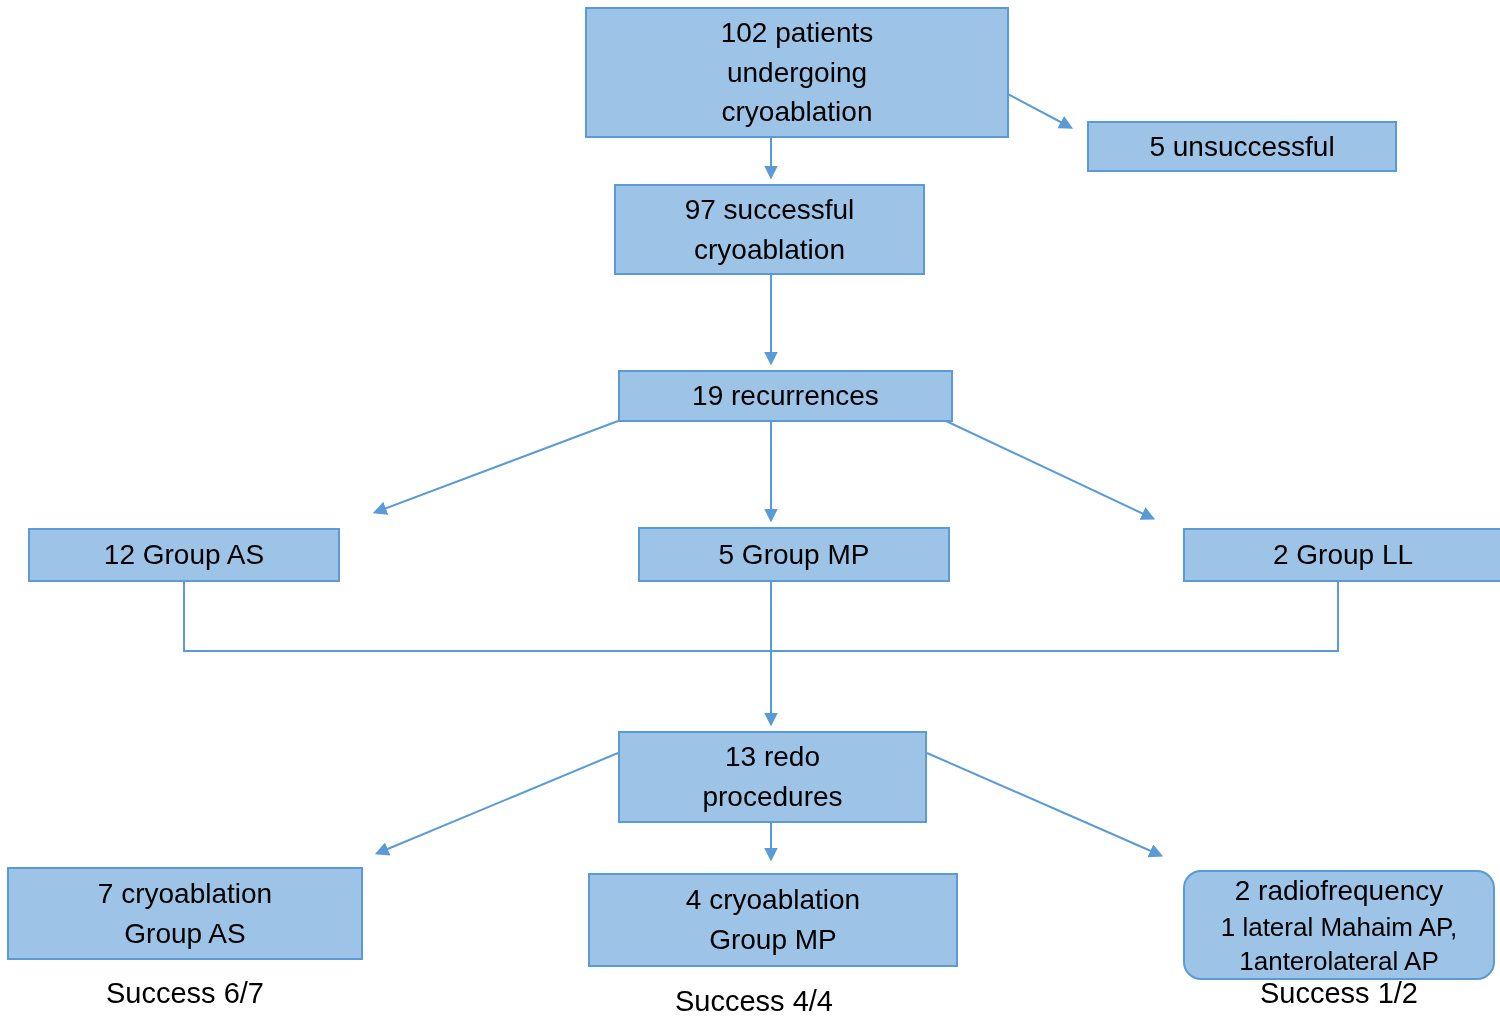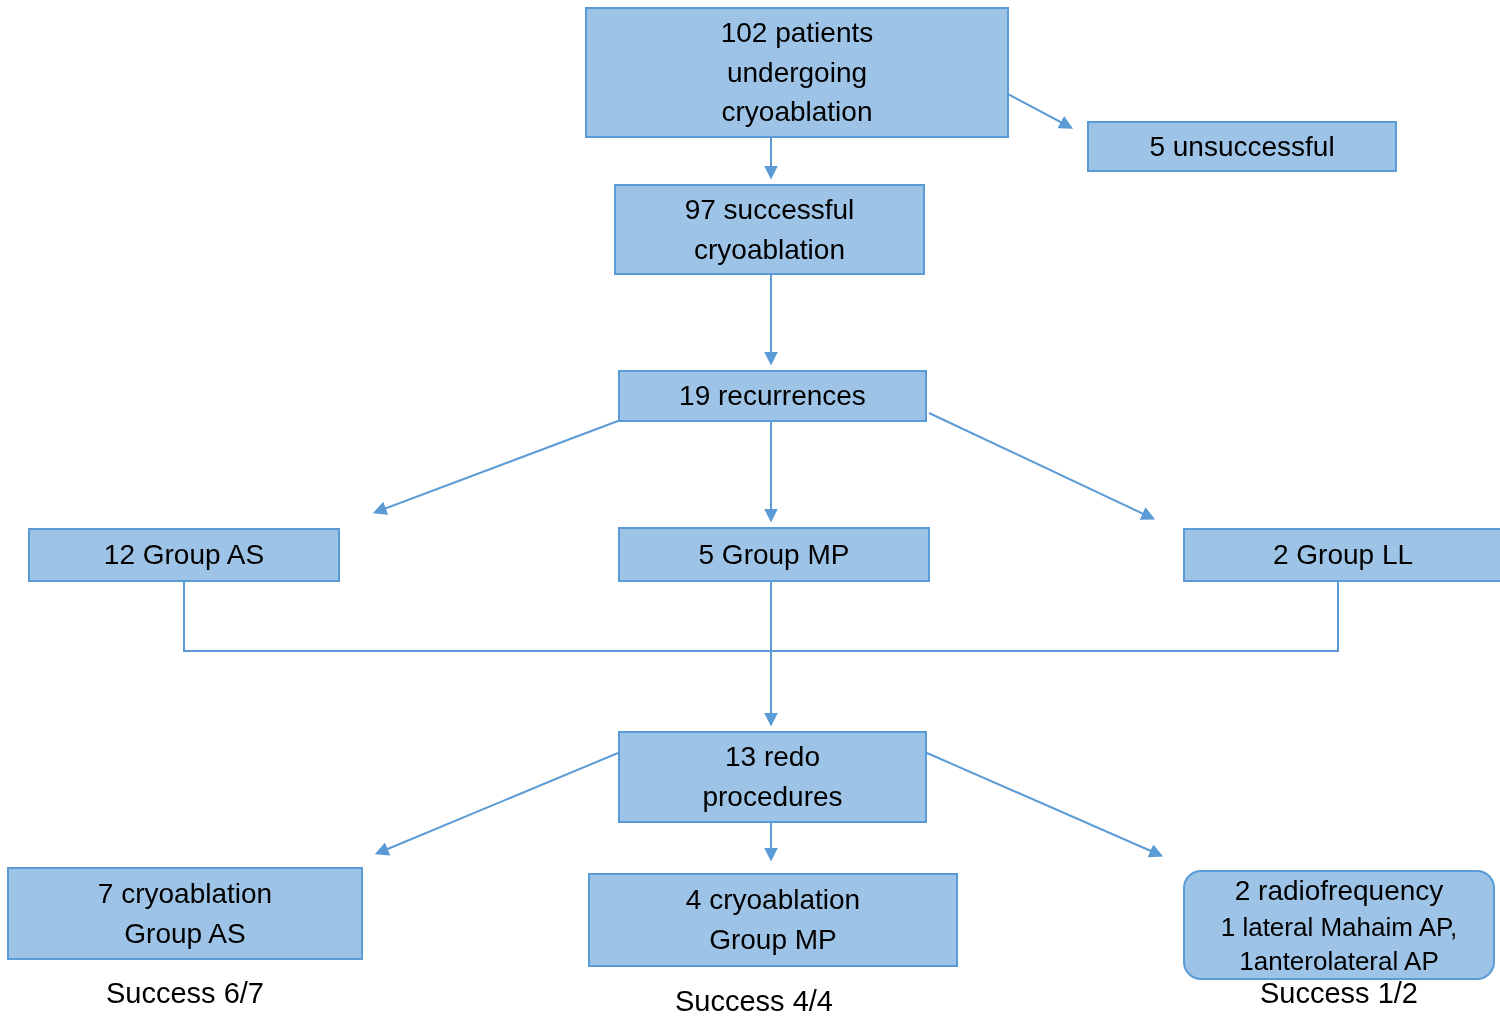--- a/index.html
+++ b/index.html
@@ -57,23 +57,23 @@
     position: absolute;
     width: 300px;
     text-align: center;
     font-size: 29px;
     line-height: 1.2;
   }
   
   .n-initial      { left: 585px;  top: 7px;   width: 424px; height: 131px; }
   .n-unsuccessful { left: 1087px; top: 121px; width: 310px; height: 51px;  }
   .n-successful   { left: 614px;  top: 184px; width: 311px; height: 91px;  }
-  .n-recurrences  { left: 618px;  top: 370px; width: 309px; height: 52px;  }
+  .n-recurrences  { left: 618px;  top: 370px; width: 335px; height: 52px;  }
   .n-group-as     { left: 28px;   top: 528px; width: 312px; height: 54px;  }
-  .n-group-mp     { left: 618px;  top: 527px; width: 312px; height: 55px;  }
+  .n-group-mp     { left: 638px;  top: 527px; width: 312px; height: 55px;  }
   .n-group-ll     { left: 1183px; top: 528px; width: 320px; height: 54px;  }
   .n-redo         { left: 618px;  top: 731px; width: 309px; height: 92px;  }
   .n-redo-as      { left: 7px;    top: 867px; width: 356px; height: 93px;  }
   .n-redo-mp      { left: 588px;  top: 873px; width: 370px; height: 94px;  }
   .n-redo-rf      { left: 1183px; top: 870px; width: 312px; height: 110px; border-radius: 18px; }
   
   .s-as { left: 35px;   top: 976px; }
   .s-mp { left: 604px;  top: 984px; }
   .s-rf { left: 1189px; top: 976px; }
 </style>

